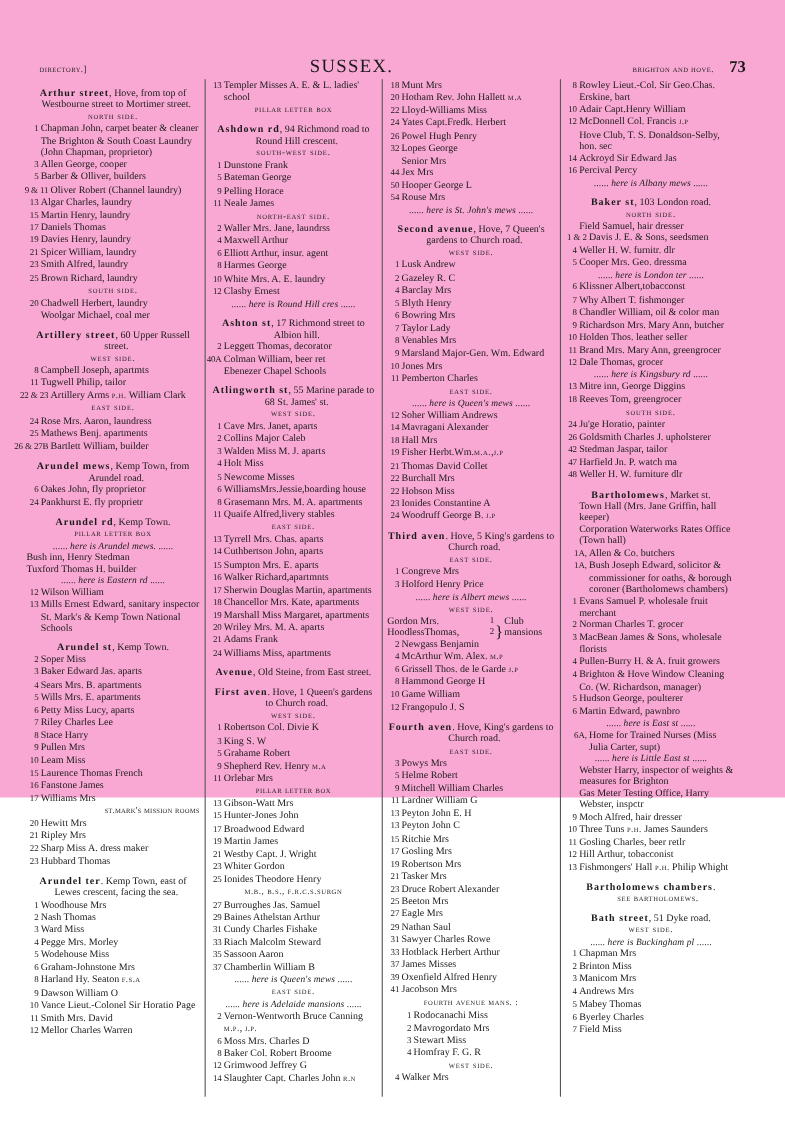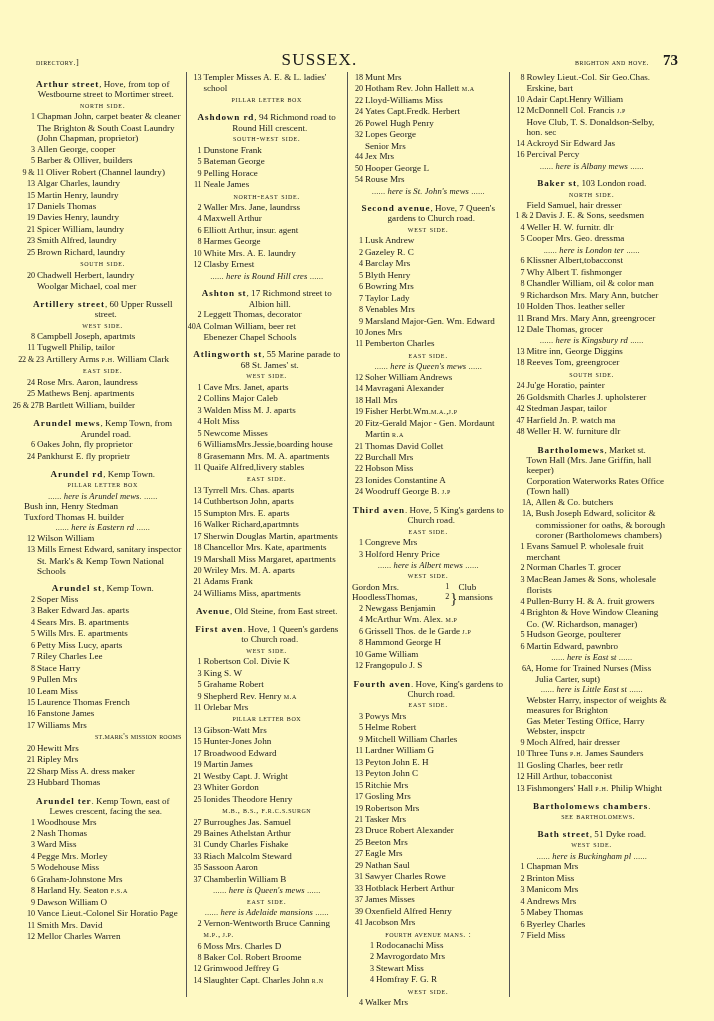--- a/index.html
+++ b/index.html
@@ -1,21 +1,21 @@
 <!DOCTYPE html>
 <html><head>
 <meta charset="utf-8">
 <style>
   html,body{margin:0;padding:0;background:#ffffff;}
   body{
     width:714px;height:1021px;overflow:hidden;
     font-family:"Liberation Serif","DejaVu Serif",serif;
     color:#1a1a1a;
   }
-  .page{position:relative;width:714px;height:1021px;background:#fef9c3;}
+  .page{position:relative;width:714px;height:725px;background:#f9a8d4;}
 
   
   .runhead{
     position:absolute;left:36px;top:50px;width:642px;
     display:flex;align-items:baseline;
   }
   .rh-left{width:175px;font-size:11.5px;letter-spacing:.3px;}
   .rh-left .sc{font-variant:small-caps;text-transform:lowercase;}
   .rh-center{flex:1;text-align:center;font-size:17px;letter-spacing:1.2px;}
   .rh-right{width:250px;text-align:right;font-size:11.5px;letter-spacing:.3px;
@@ -271,21 +271,20 @@
         <div class="num"><span class="n">8</span>Venables Mrs</div>
         <div class="num"><span class="n">9</span>Marsland Major-Gen. Wm. Edward</div>
         <div class="num"><span class="n">10</span>Jones Mrs</div>
         <div class="num"><span class="n">11</span>Pemberton Charles</div>
         <div class="side">EAST SIDE.</div>
         <div class="here"><span class="dots">......</span> here is Queen's mews <span class="dots">......</span></div>
         <div class="num"><span class="n">12</span>Soher William Andrews</div>
         <div class="num"><span class="n">14</span>Mavragani Alexander</div>
         <div class="num"><span class="n">18</span>Hall Mrs</div>
         <div class="num"><span class="n">19</span>Fisher Herbt.Wm.<span class="sc">M.A.</span>,<span class="sc">J.P</span></div>
-        <div class="num"><span class="n">20</span>Fitz-Gerald Major - Gen. Mordaunt Martin <span class="sc">R.A</span></div>
         <div class="num"><span class="n">21</span>Thomas David Collet</div>
         <div class="num"><span class="n">22</span>Burchall Mrs</div>
         <div class="num"><span class="n">22</span>Hobson Miss</div>
         <div class="num"><span class="n">23</span>Ionides Constantine A</div>
         <div class="num"><span class="n">24</span>Woodruff George B. <span class="sc">J.P</span></div>
         <div class="street"><span class="nm">Third aven</span><span class="rest">. Hove, 5 King's gardens to Church road.</span></div>
         <div class="side">EAST SIDE.</div>
         <div class="num"><span class="n">1</span>Congreve Mrs</div>
         <div class="num"><span class="n">3</span>Holford Henry Price</div>
         <div class="here"><span class="dots">......</span> here is Albert mews <span class="dots">......</span></div>

